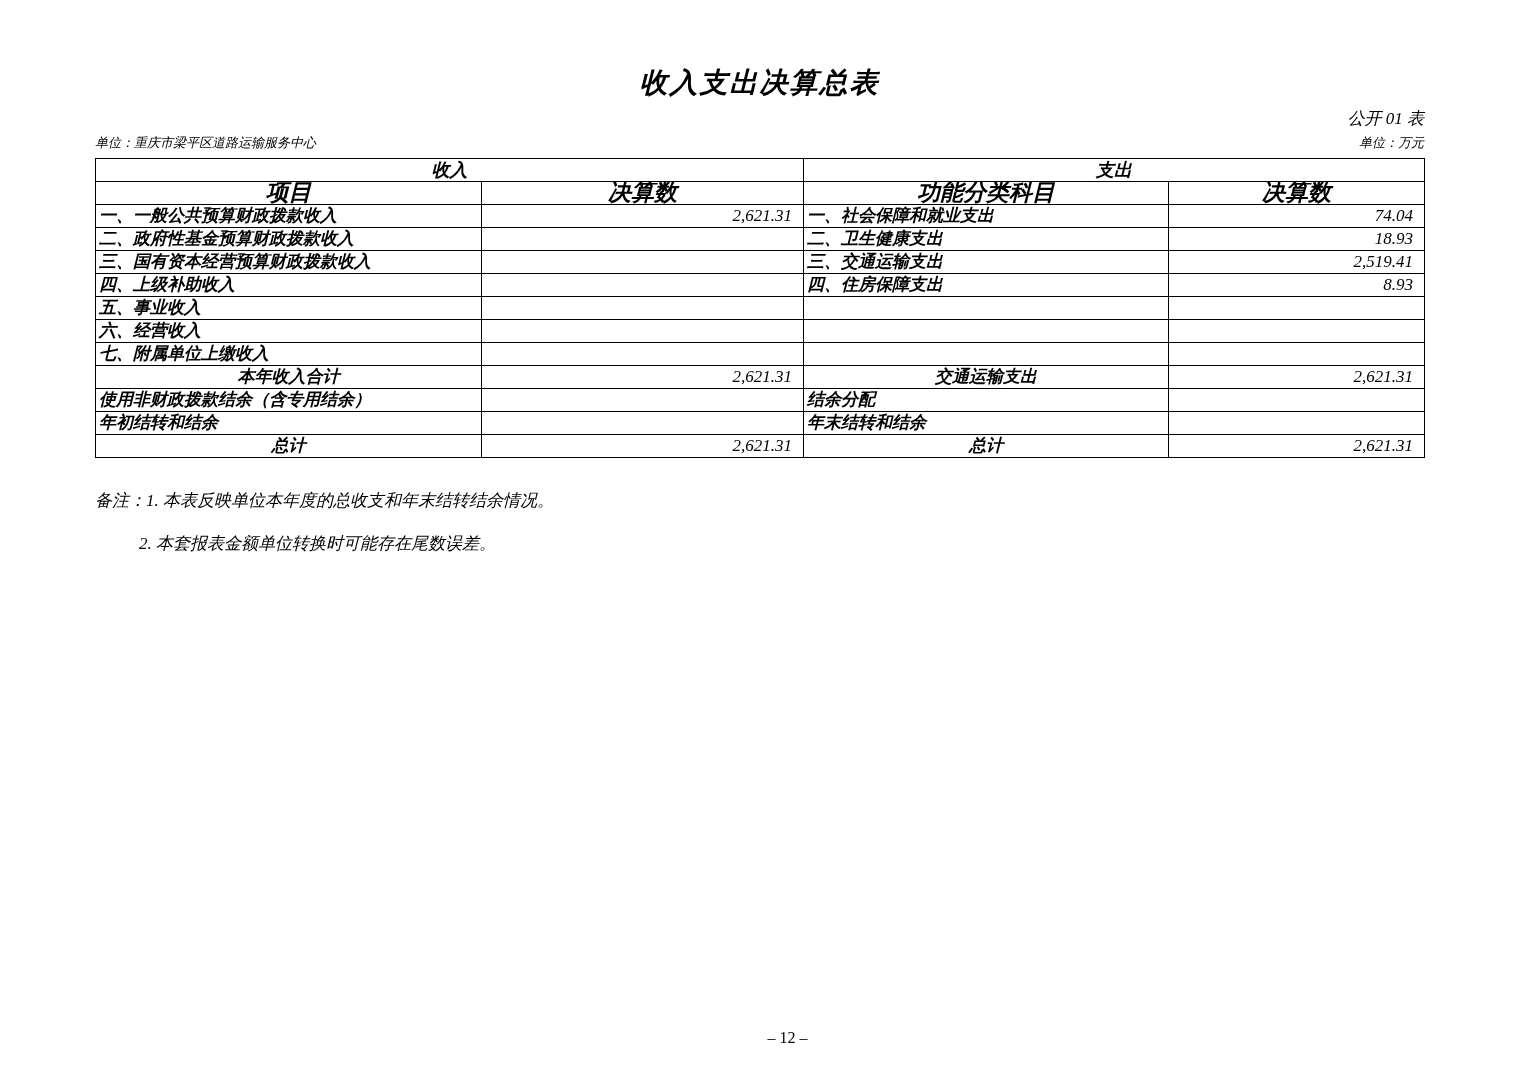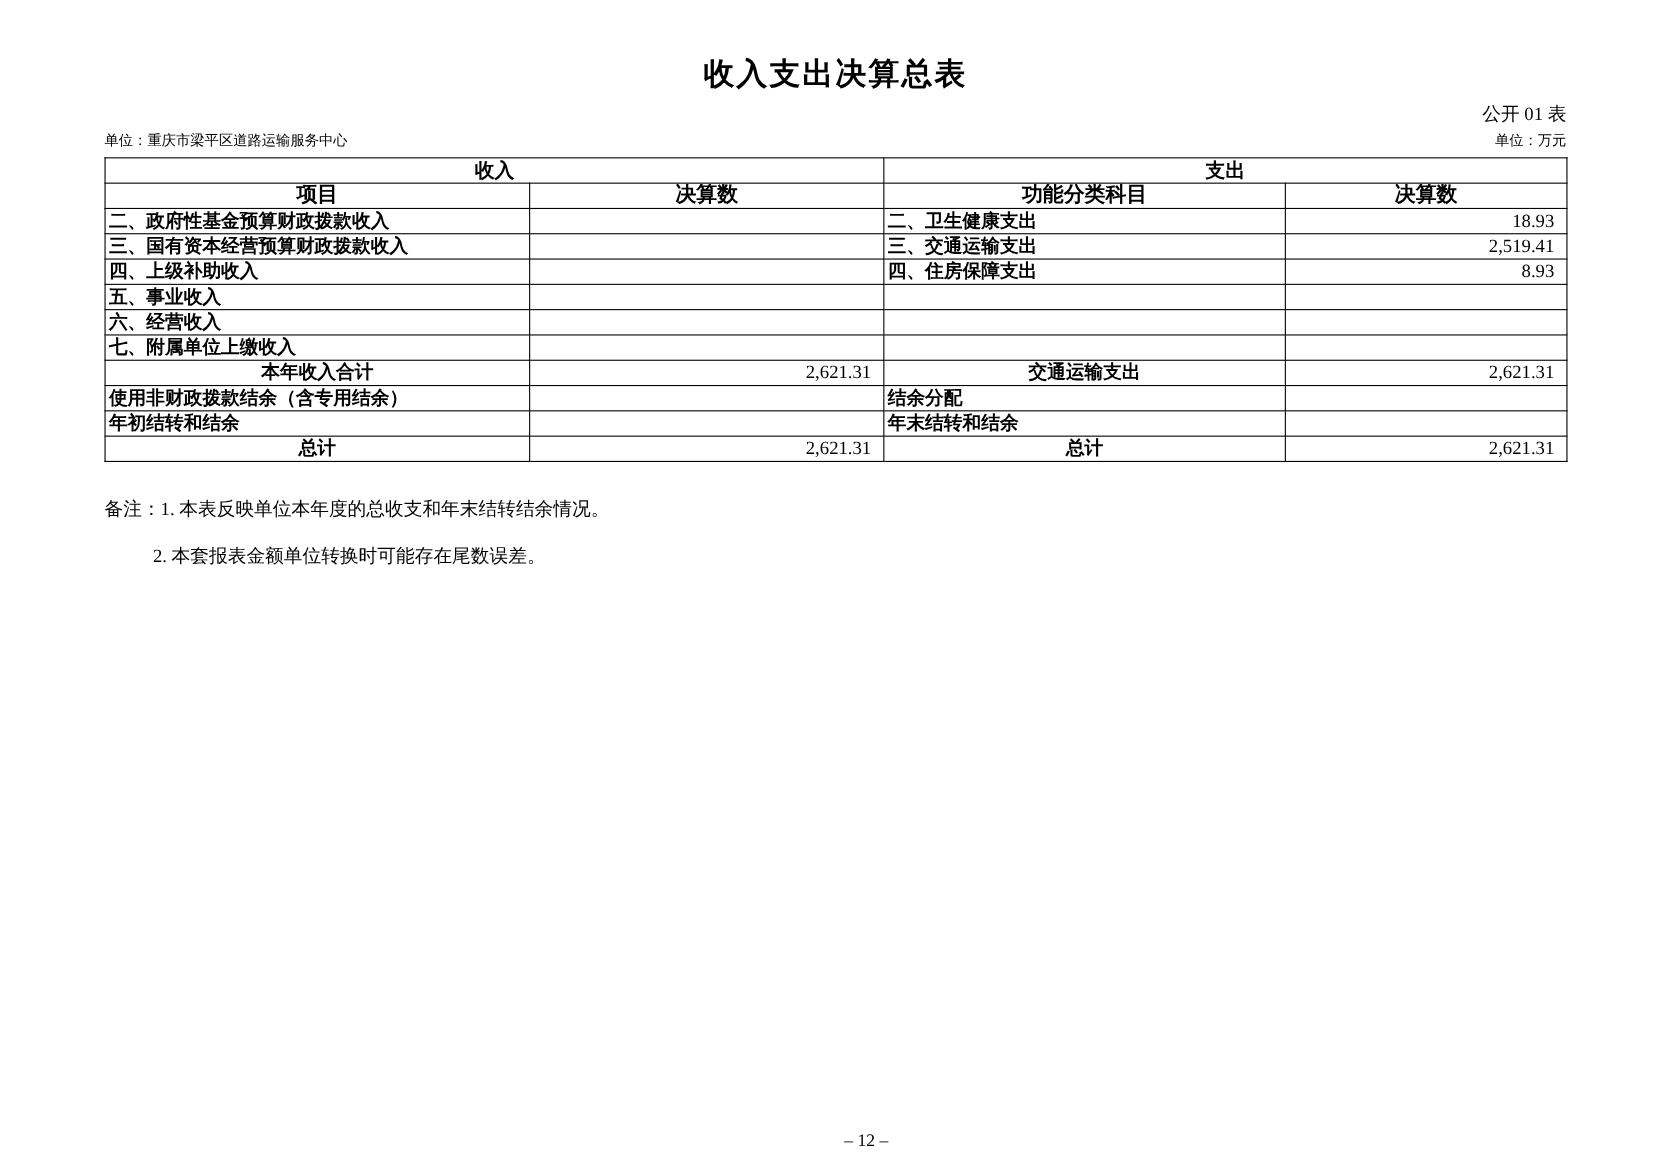--- a/index.html
+++ b/index.html
@@ -4,21 +4,21 @@
 <style>
   * { margin: 0; padding: 0; box-sizing: border-box; }
   html, body { background: #ffffff; }
   body {
     width: 1515px; height: 1069px;
     position: relative; overflow: hidden;
     color: #000000;
     font-family: "Liberation Serif", "DejaVu Serif", serif;
   }
   .content {
-    position: absolute; left: 95px; top: 0; width: 1329px;
+    position: absolute; left: 95px; top: 15px; width: 1329px; font-style: italic;
   }
   .doc-title {
     margin-top: 50px; height: 36px; line-height: 36px;
     text-align: center; font-size: 28px; font-weight: bold;
     letter-spacing: 2px;
   }
   .code-line {
     margin-top: 7px; height: 22px; line-height: 22px;
     text-align: right; font-size: 17px;
   }
@@ -34,21 +34,21 @@
     border: 1px solid #000000;
     overflow: hidden; white-space: nowrap;
     vertical-align: middle;
   }
   th.section {
     height: 23px; line-height: 22px;
     font-size: 18px; font-weight: bold; text-align: center;
   }
   th.colhead {
     height: 23px; line-height: 22px;
-    font-size: 19px; font-weight: bold; text-align: center;
+    font-size: 23px; font-weight: bold; text-align: center;
   }
   table.fiscal td {
     height: 23px; line-height: 22px; font-size: 17px;
   }
   td.label { font-weight: bold; text-align: left; padding: 0 3px; }
   td.label.center { text-align: center; }
   td.num { font-weight: normal; text-align: right; padding-right: 11px; }
   .notes { margin-top: 31px; font-size: 17px; line-height: 23px; }
   .notes .line2 { padding-left: 44px; margin-top: 20px; }
   .pageno {
@@ -84,20 +84,26 @@
         <th class="section" colspan="2">支出</th>
       </tr>
       <tr>
         <th class="colhead">项目</th>
         <th class="colhead">决算数</th>
         <th class="colhead">功能分类科目</th>
         <th class="colhead">决算数</th>
       </tr>
     </thead>
     <tbody>
+        <tr>
+          <td class="label">一、一般公共预算财政拨款收入</td>
+          <td class="num">2,621.31</td>
+          <td class="label">一、社会保障和就业支出</td>
+          <td class="num">74.04</td>
+        </tr>
         <tr>
           <td class="label">二、政府性基金预算财政拨款收入</td>
           <td class="num"></td>
           <td class="label">二、卫生健康支出</td>
           <td class="num">18.93</td>
         </tr>
         <tr>
           <td class="label">三、国有资本经营预算财政拨款收入</td>
           <td class="num"></td>
           <td class="label">三、交通运输支出</td>

